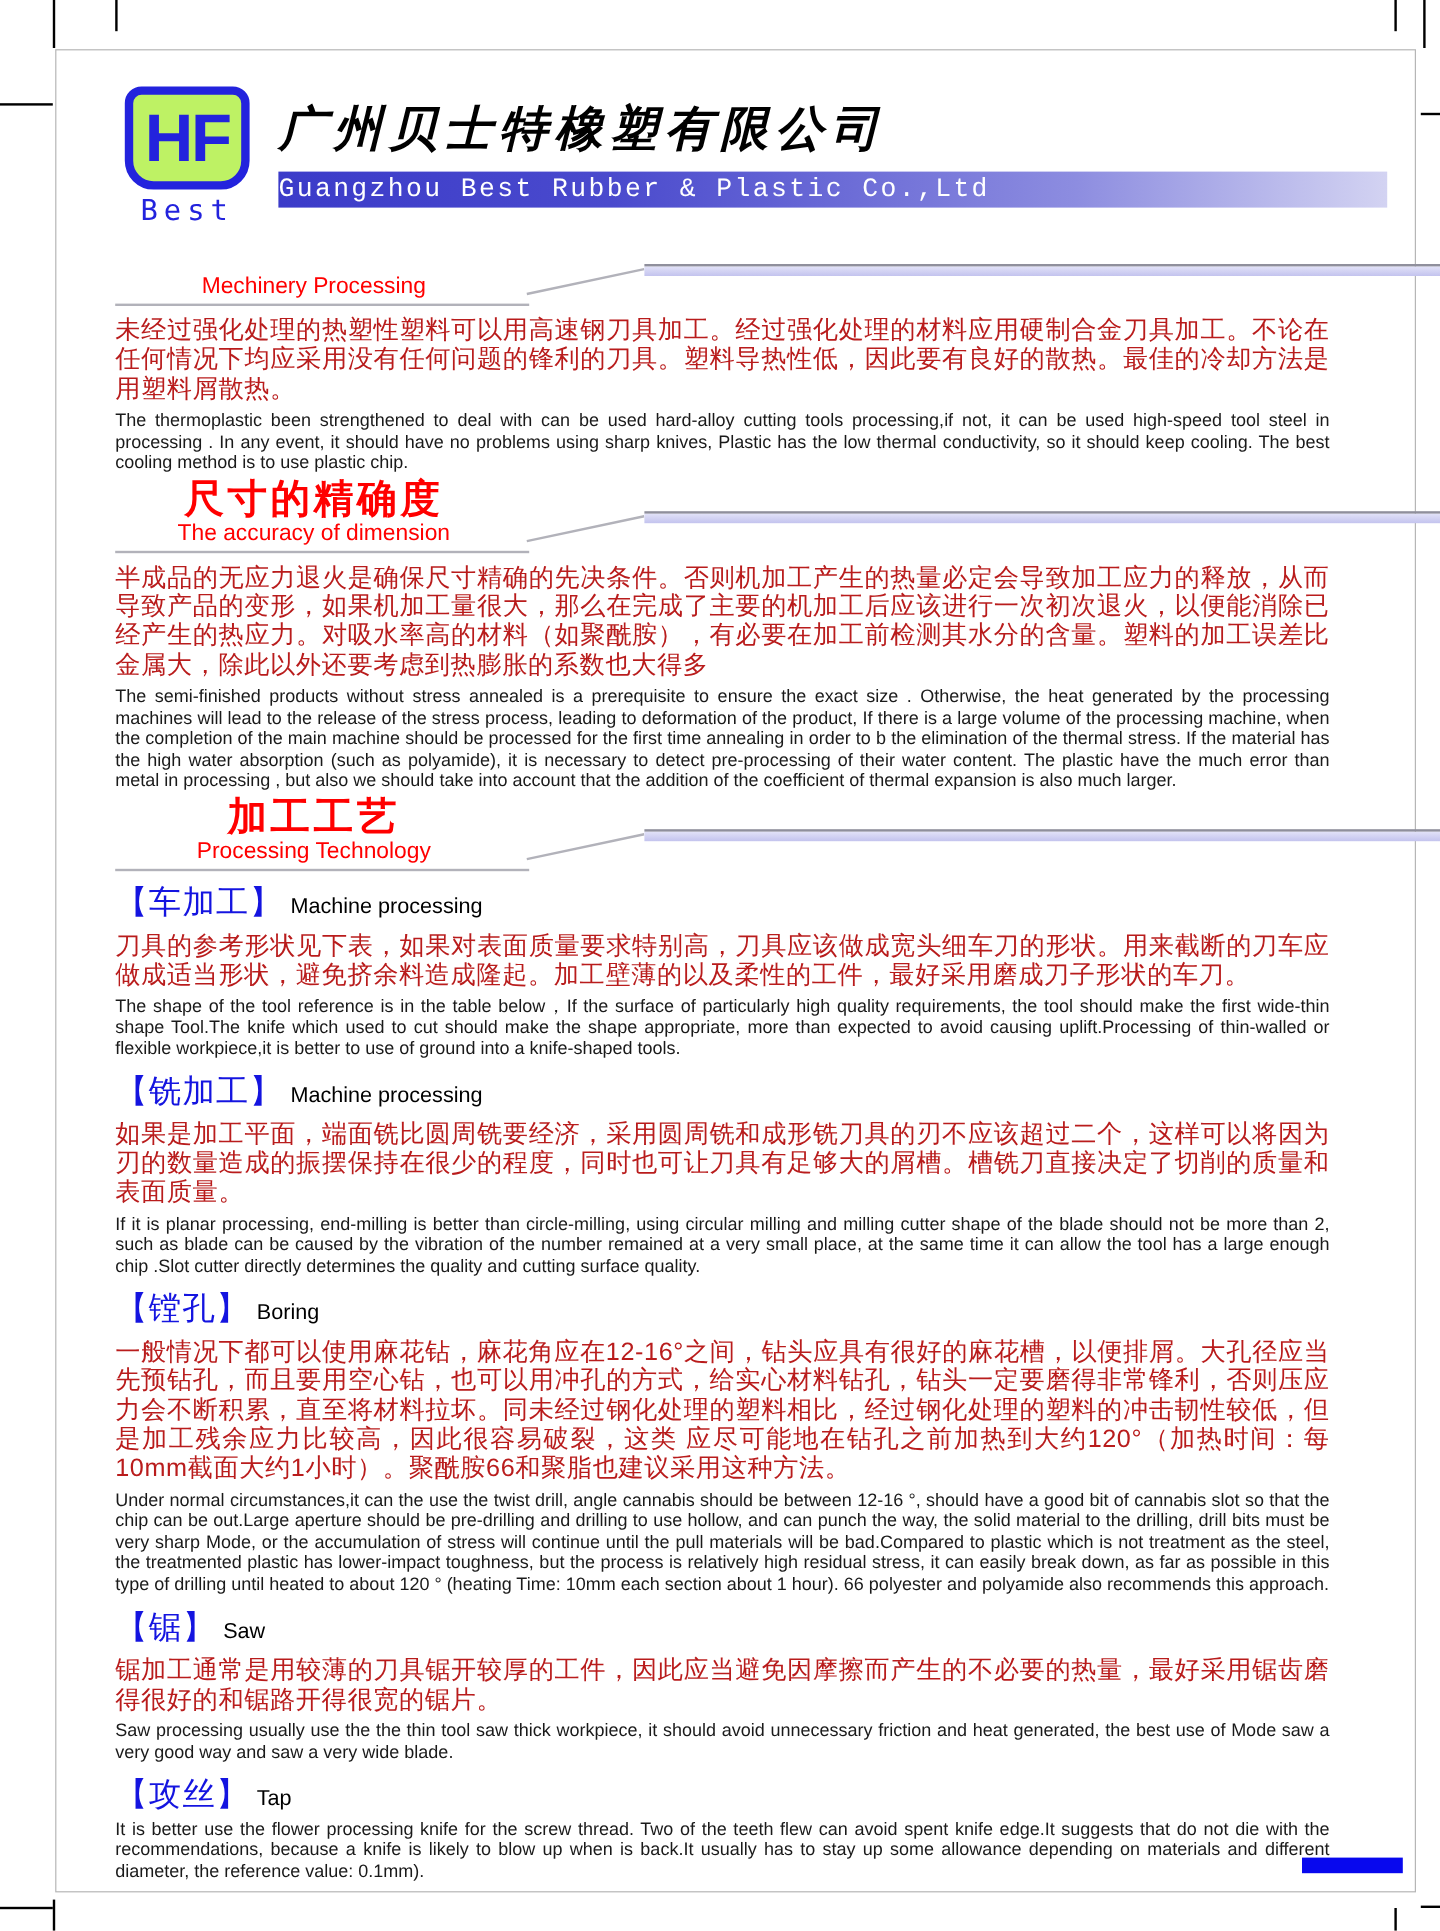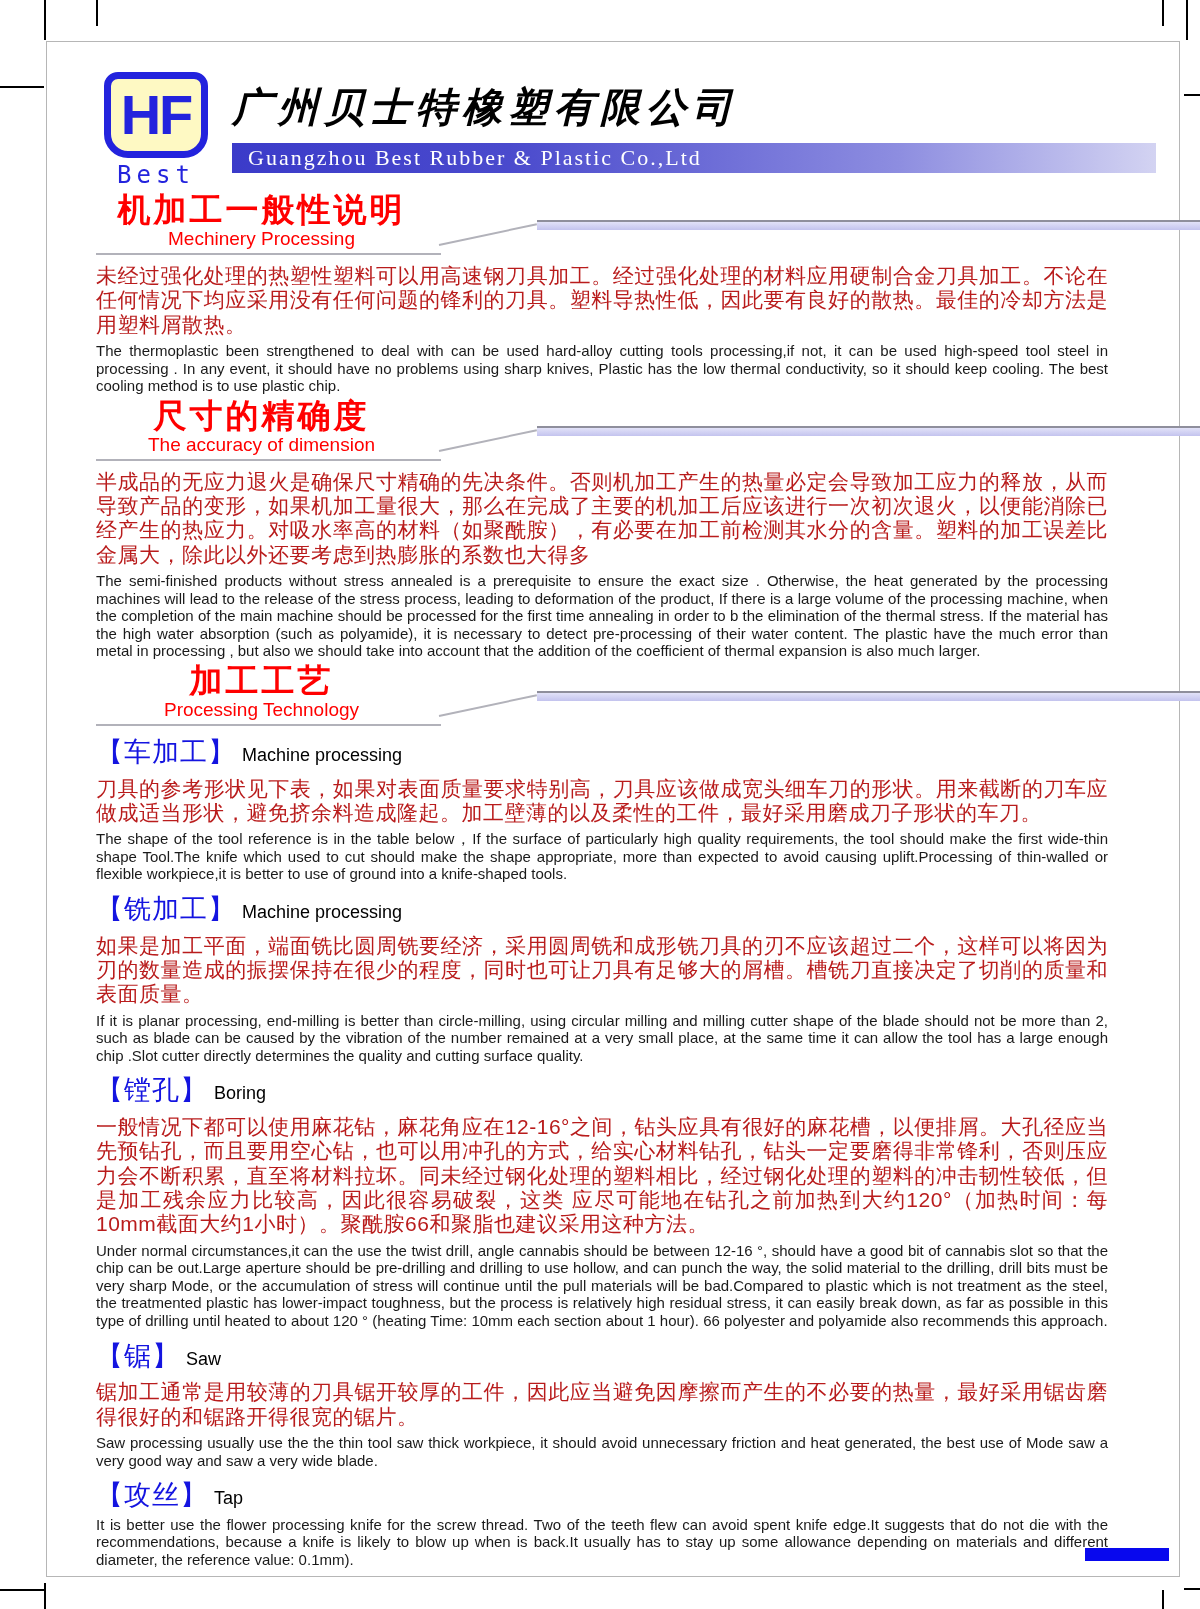--- a/index.html
+++ b/index.html
@@ -14,31 +14,31 @@
     border:1px solid #b6b6b6; background:#fff;
   }
   .content { position:absolute; left:49px; top:30px; width:1060px; }
 
   
   .header { display:flex; align-items:flex-start; }
   .logo { width:120px; text-align:center; flex:none; }
   .logo-box {
     width:104px; height:86px; margin:0 auto;
     border:7px solid #2323dd; border-radius:14px 14px 24px 24px;
-    display:flex; align-items:center; justify-content:center; background:#fef9c3;
+    display:flex; align-items:center; justify-content:center; background:#bef264;
   }
   .logo-hf { font-size:56px; font-weight:bold; color:#2323dd; letter-spacing:-2px; line-height:1; }
   .logo-best { color:#2323dd; font-size:24px; letter-spacing:5px; margin-top:3px;
     font-family:"DejaVu Sans Mono", monospace; }
   .header-right { flex:1; margin-left:16px; }
   .company-zh { font-size:40px; font-weight:bold; letter-spacing:6px; color:#000; margin-top:8px;font-style:italic; }
   .banner {
-    margin-top:8px; height:30px; line-height:30px; padding-left:16px;
+    margin-top:8px; height:30px; line-height:30px; padding-left:0;
     color:#fff; font-size:22px; letter-spacing:2px; white-space:nowrap; overflow:hidden;
-    font-family:Liberation Serif, serif;
+    font-family:Liberation Mono, monospace;
     background:linear-gradient(90deg,#3b3bc9 0%,#4a4acd 30%,#8d8de0 72%,#d3d3f2 100%);
   }
 
   
   .sec-head { position:relative; height:52px; margin-top:14px; }
   .sec-titles {
     position:absolute; left:0; bottom:0; width:345px; text-align:center;
     padding:0 18px 3px 4px; border-bottom:2px solid #b2b2ba;
   }
   .sec-zh { font-size:33px; font-weight:bold; color:#ff0000; letter-spacing:3px; line-height:1.05; white-space:nowrap; }
@@ -95,21 +95,20 @@
         <div class="logo-best">Best</div>
       </div>
       <div class="header-right">
         <div class="company-zh">广州贝士特橡塑有限公司</div>
         <div class="banner">Guangzhou Best Rubber &amp; Plastic Co.,Ltd</div>
       </div>
     </div>
 
     <div class="sec-head">
       <div class="sec-titles">
-        <div class="sec-zh">机加工一般性说明</div>
         <div class="sec-en">Mechinery Processing</div>
       </div>
       <div class="sec-diag"></div>
       <div class="sec-bar"></div>
     </div>
     <p class="p-zh">未经过强化处理的热塑性塑料可以用高速钢刀具加工。经过强化处理的材料应用硬制合金刀具加工。不论在任何情况下均应采用没有任何问题的锋利的刀具。塑料导热性低，因此要有良好的散热。最佳的冷却方法是用塑料屑散热。</p>
     <p class="p-en">The thermoplastic been strengthened to deal with can be used hard-alloy cutting tools  processing,if not, it can be used  high-speed tool steel in processing .  In any event, it should have no problems using sharp knives, Plastic has the low thermal conductivity, so it should keep cooling. The best cooling method is to use plastic chip.</p>
 
     <div class="sec-head">
       <div class="sec-titles">

